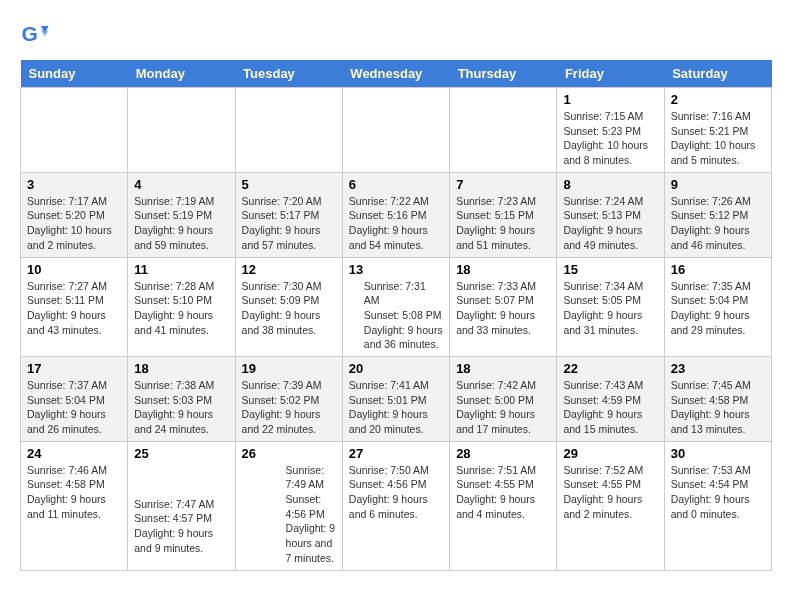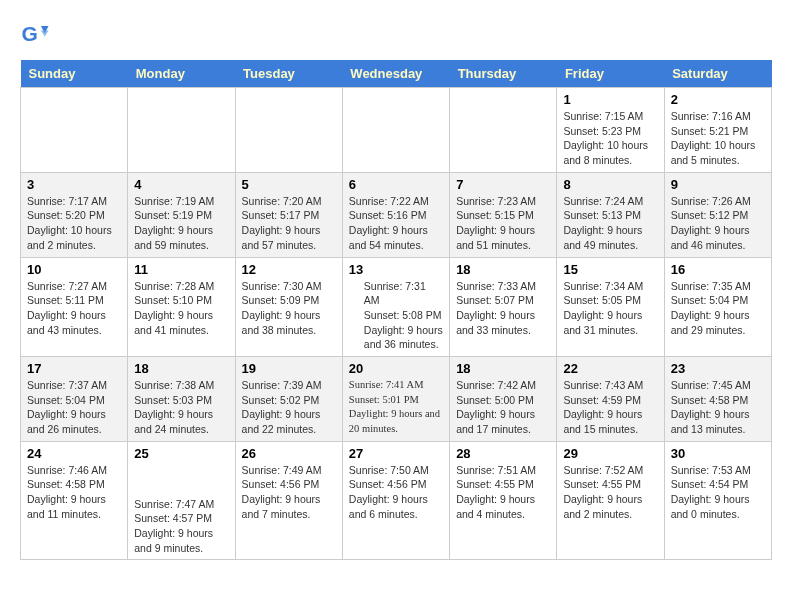--- a/index.html
+++ b/index.html
@@ -233,21 +233,21 @@
 Daylight: 9 hours and 24 minutes.</div>
         </td>
         <td>
           <span class="day-num">19</span>
           <div class="day-info" style="white-space: pre-line;">Sunrise: 7:39 AM
 Sunset: 5:02 PM
 Daylight: 9 hours and 22 minutes.</div>
         </td>
         <td>
           <span class="day-num">20</span>
-          <div class="day-info" style="white-space: pre-line; font-family: Liberation Serif, serif;">Sunrise: 7:41 AM
+          <div class="day-info" style="white-space: pre-line;">Sunrise: 7:41 AM
 Sunset: 5:01 PM
 Daylight: 9 hours and 20 minutes.</div>
         </td>
         <td>
           <span class="day-num">18</span>
           <div class="day-info" style="white-space: pre-line;">Sunrise: 7:42 AM
 Sunset: 5:00 PM
 Daylight: 9 hours and 17 minutes.</div>
         </td>
         <td>
@@ -271,21 +271,21 @@
 Daylight: 9 hours and 11 minutes.</div>
         </td>
         <td>
           <span class="day-num">25</span>
           <div class="day-info" style="white-space: pre-line; margin-top: 36px;">Sunrise: 7:47 AM
 Sunset: 4:57 PM
 Daylight: 9 hours and 9 minutes.</div>
         </td>
         <td>
           <span class="day-num">26</span>
-          <div class="day-info" style="white-space: pre-line;">Sunrise: 7:49 AM
+          <div class="day-info" style="white-space: pre-line; margin-left: 44px;">Sunrise: 7:49 AM
 Sunset: 4:56 PM
 Daylight: 9 hours and 7 minutes.</div>
         </td>
         <td>
           <span class="day-num">27</span>
           <div class="day-info" style="white-space: pre-line;">Sunrise: 7:50 AM
 Sunset: 4:56 PM
 Daylight: 9 hours and 6 minutes.</div>
         </td>
         <td>

